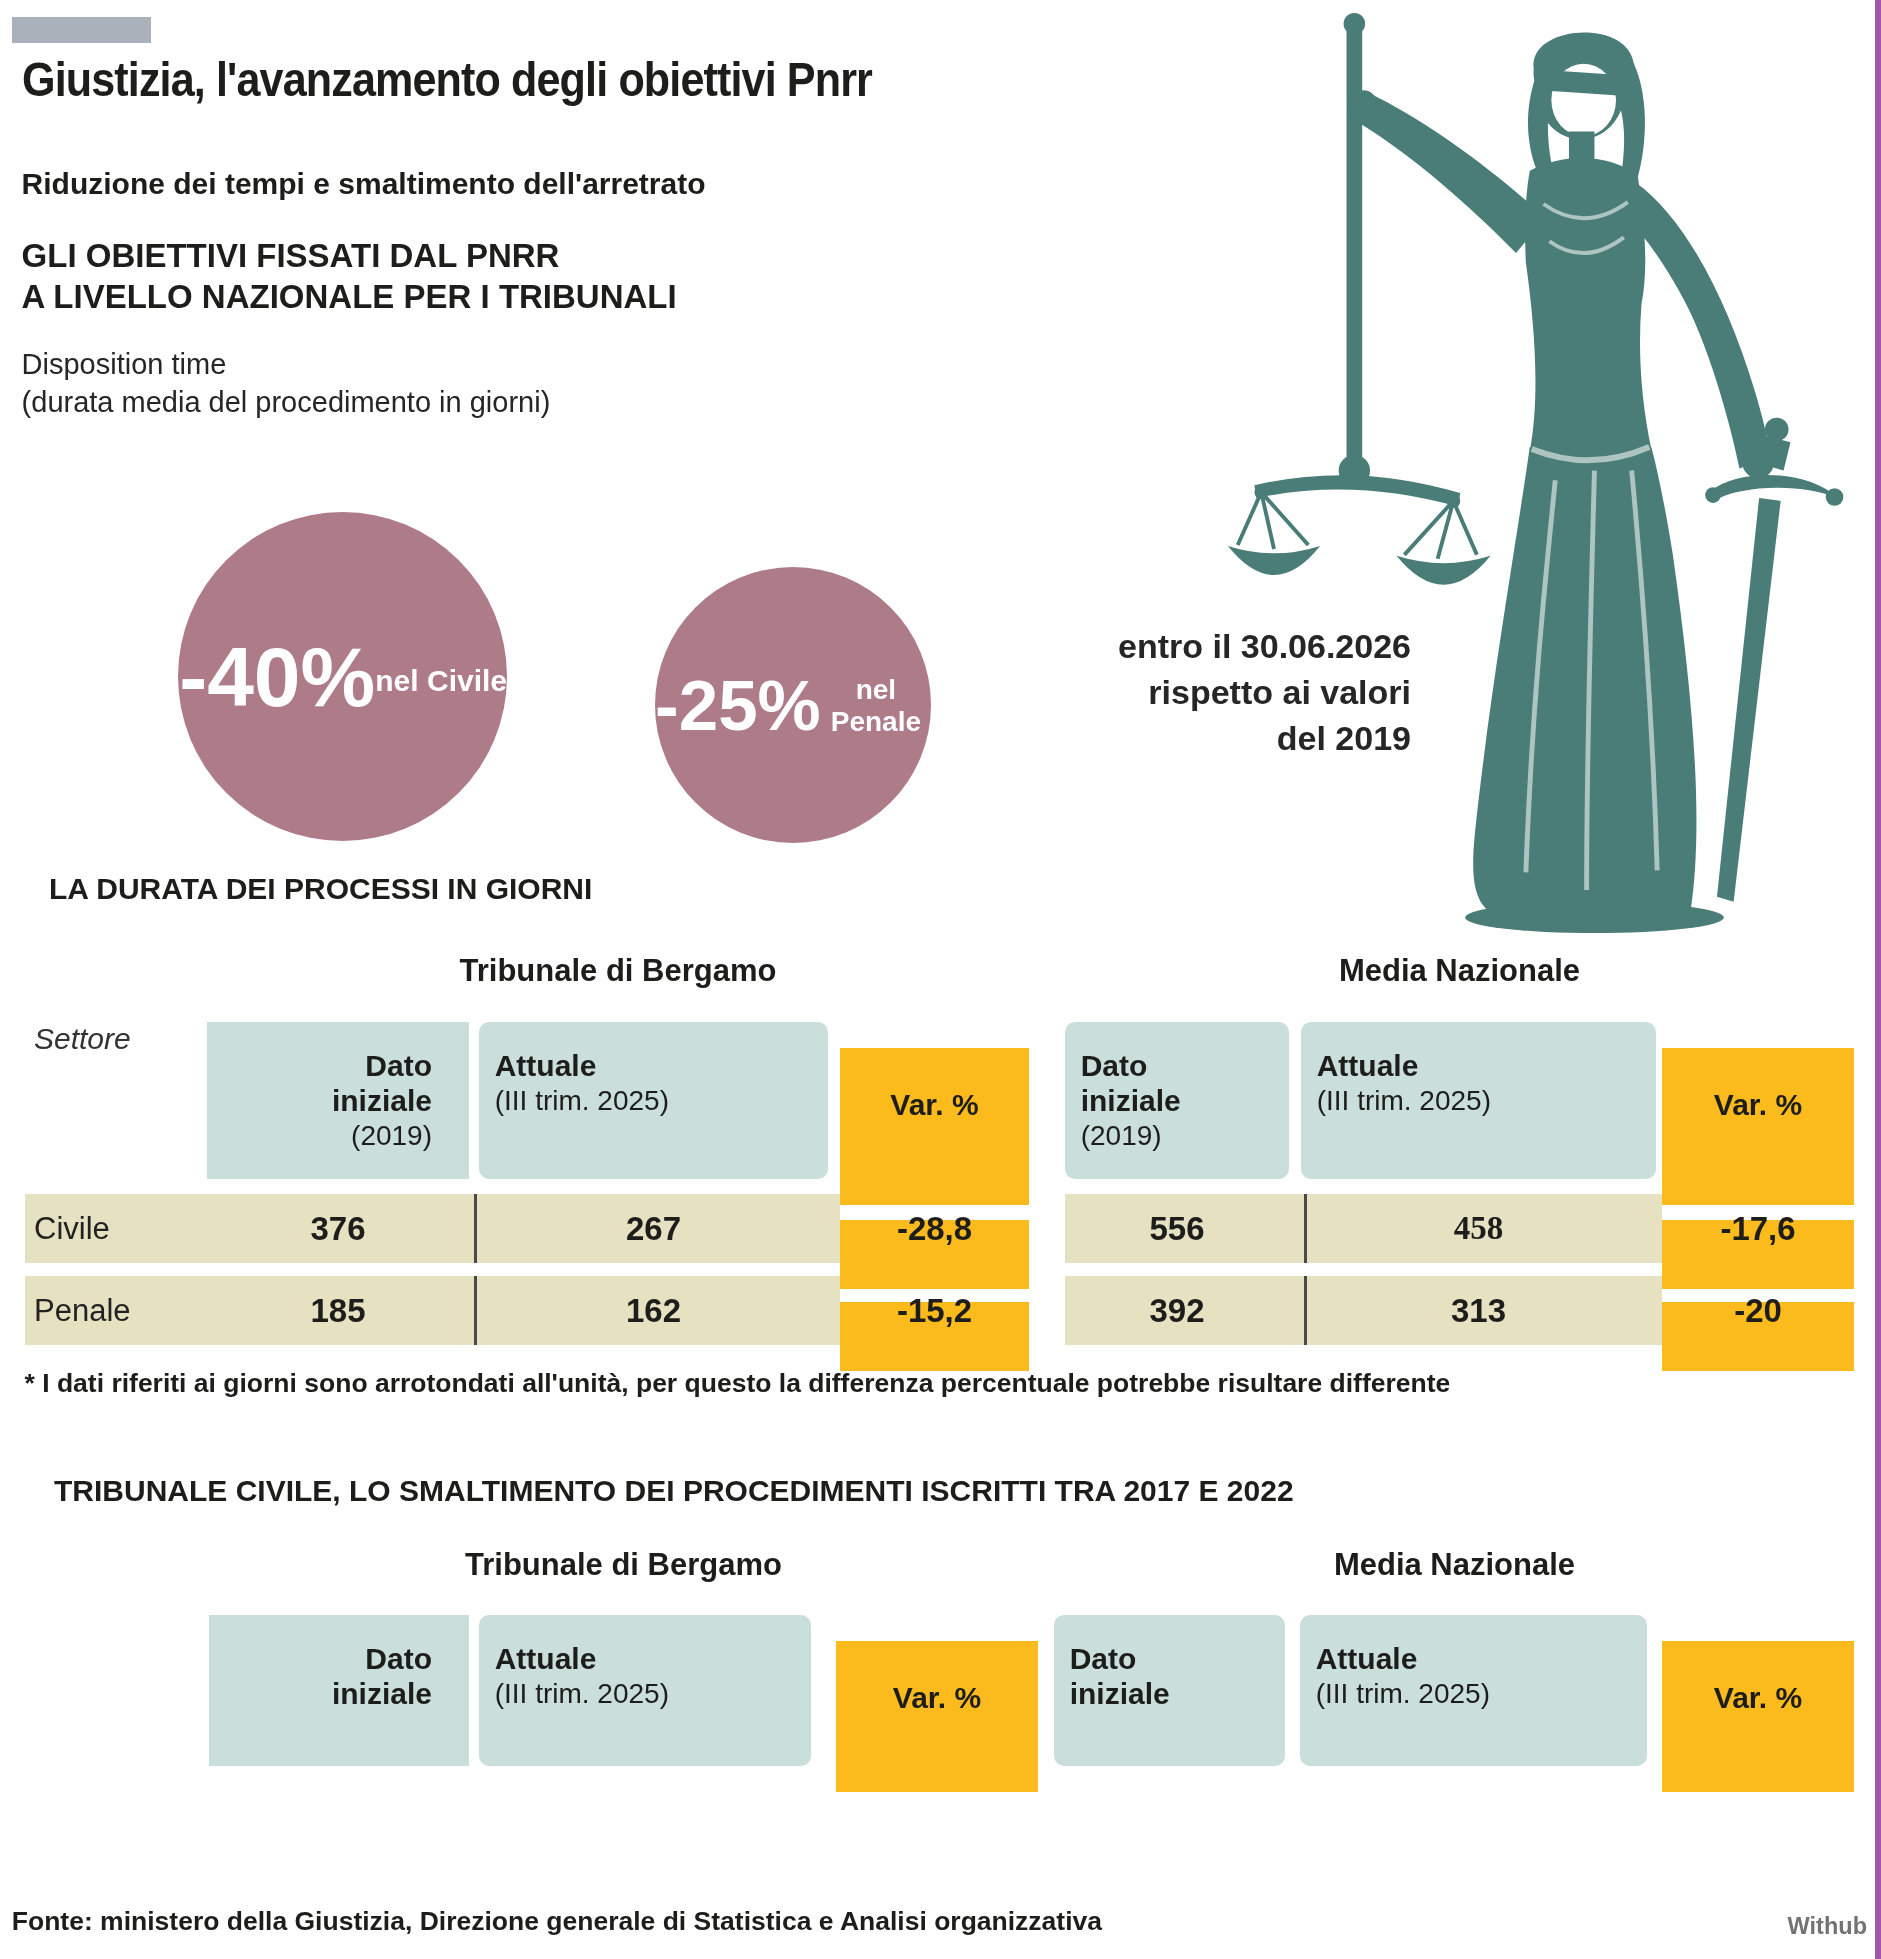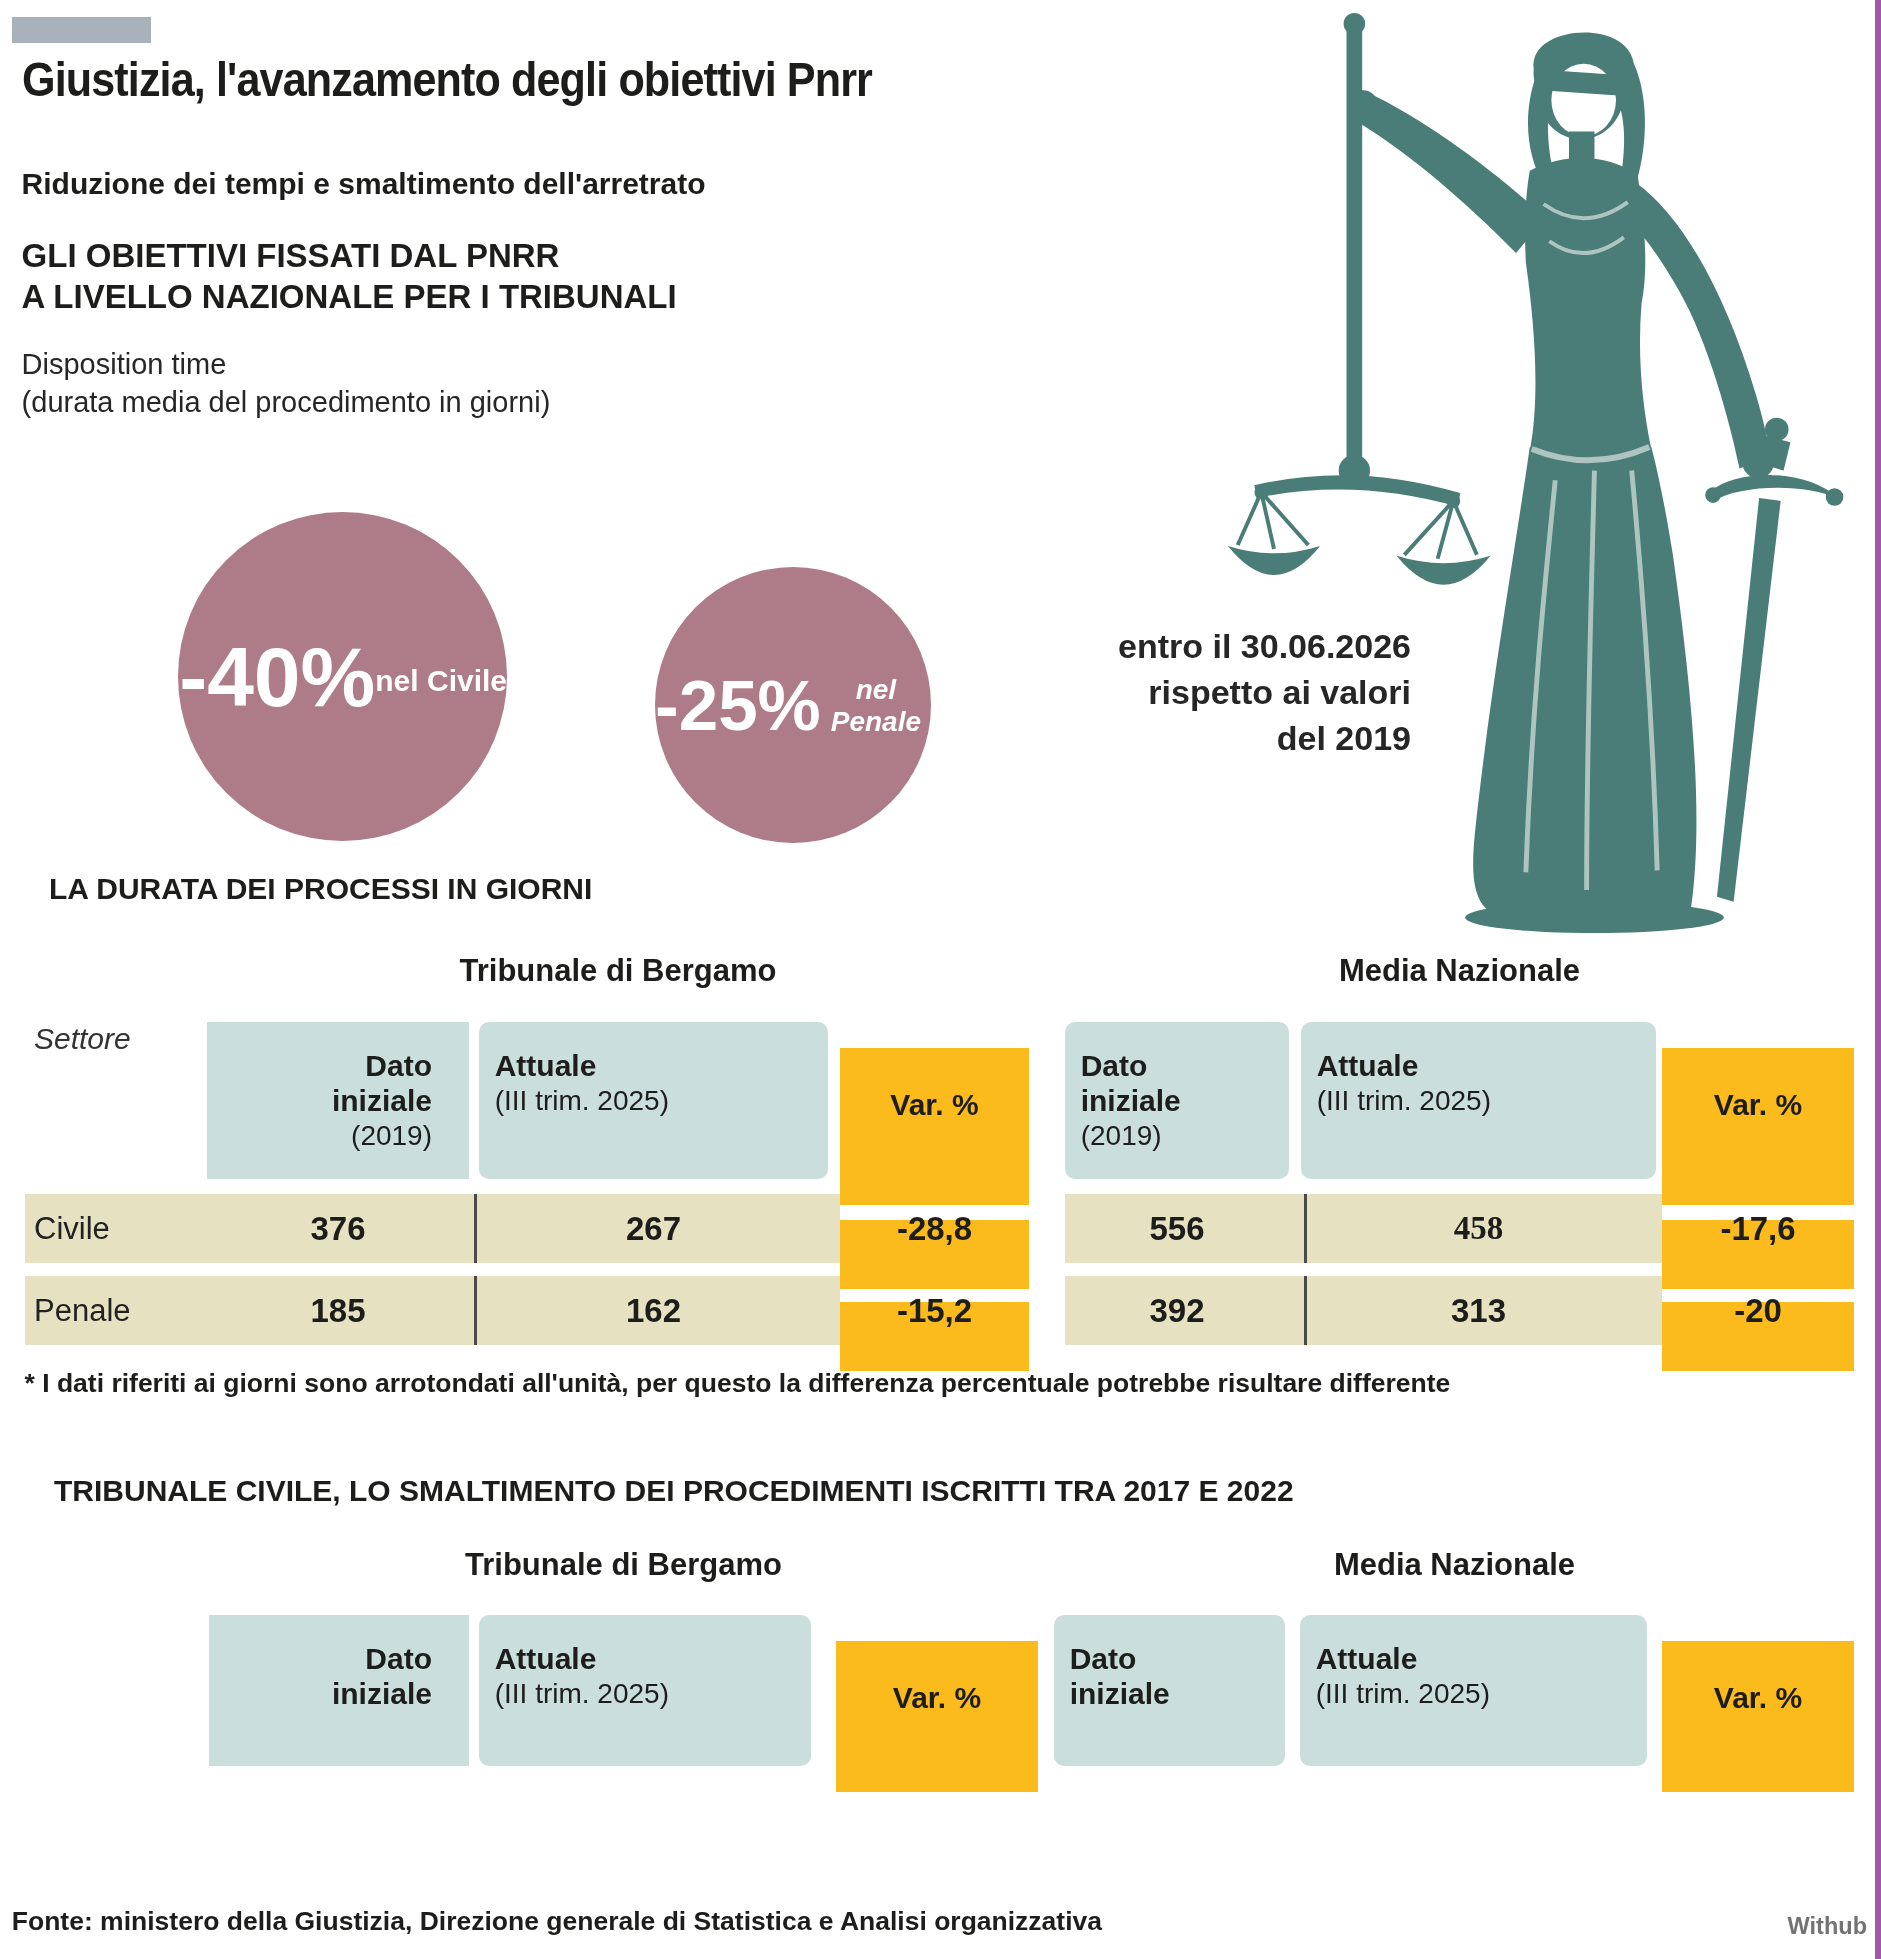--- a/index.html
+++ b/index.html
@@ -11,21 +11,21 @@
   .main-subtitle{left:21.6px;top:167px;font-size:30px;font-weight:bold;white-space:nowrap;}
   .kicker{left:21.6px;top:235px;font-size:33px;font-weight:bold;line-height:41px;white-space:nowrap;}
   .disposition{left:21.6px;top:345px;font-size:29px;line-height:38px;white-space:nowrap;color:#262626;}
   .badge{border-radius:50%;background:#ae7b88;color:#ffffff;display:flex;flex-direction:row;
     align-items:center;justify-content:flex-end;text-align:center;}
   .badge-1{left:178px;top:512px;width:329px;height:329px;}
   .badge-2{left:655px;top:567px;width:276px;height:276px;}
   .badge-1 .badge-value{font-size:84px;font-weight:bold;line-height:1;}
   .badge-2 .badge-value{font-size:71px;font-weight:bold;line-height:1;}
   .badge-1 .badge-label{font-size:30px;font-weight:bold;margin-top:9.8px;}
-  .badge-2 .badge-label{font-size:28px;font-weight:bold;margin-top:2px;font-style:italic;}
+  .badge-2 .badge-label{font-size:28px;font-weight:bold;margin-top:2px;}
   .deadline{left:980px;top:623px;width:431px;text-align:right;font-size:34px;font-weight:bold;
     line-height:46px;color:#262626;}
   .section-title{font-size:30px;font-weight:bold;white-space:nowrap;}
   .group-header{position:absolute;text-align:center;font-size:31px;font-weight:bold;}
   .hcell{position:absolute;display:flex;flex-direction:column;box-sizing:border-box;}
   .cell-blue{background:#cadedb;}
   .cell-orange{background:#fbbb1c;margin-top:26px;}
   .h-bold{font-size:30px;font-weight:bold;line-height:35px;}
   .h-sub{font-size:28px;font-weight:normal;line-height:35px;}
   .align-r{align-items:flex-end;text-align:right;padding:25.5px 37px 0 9.8px;}

